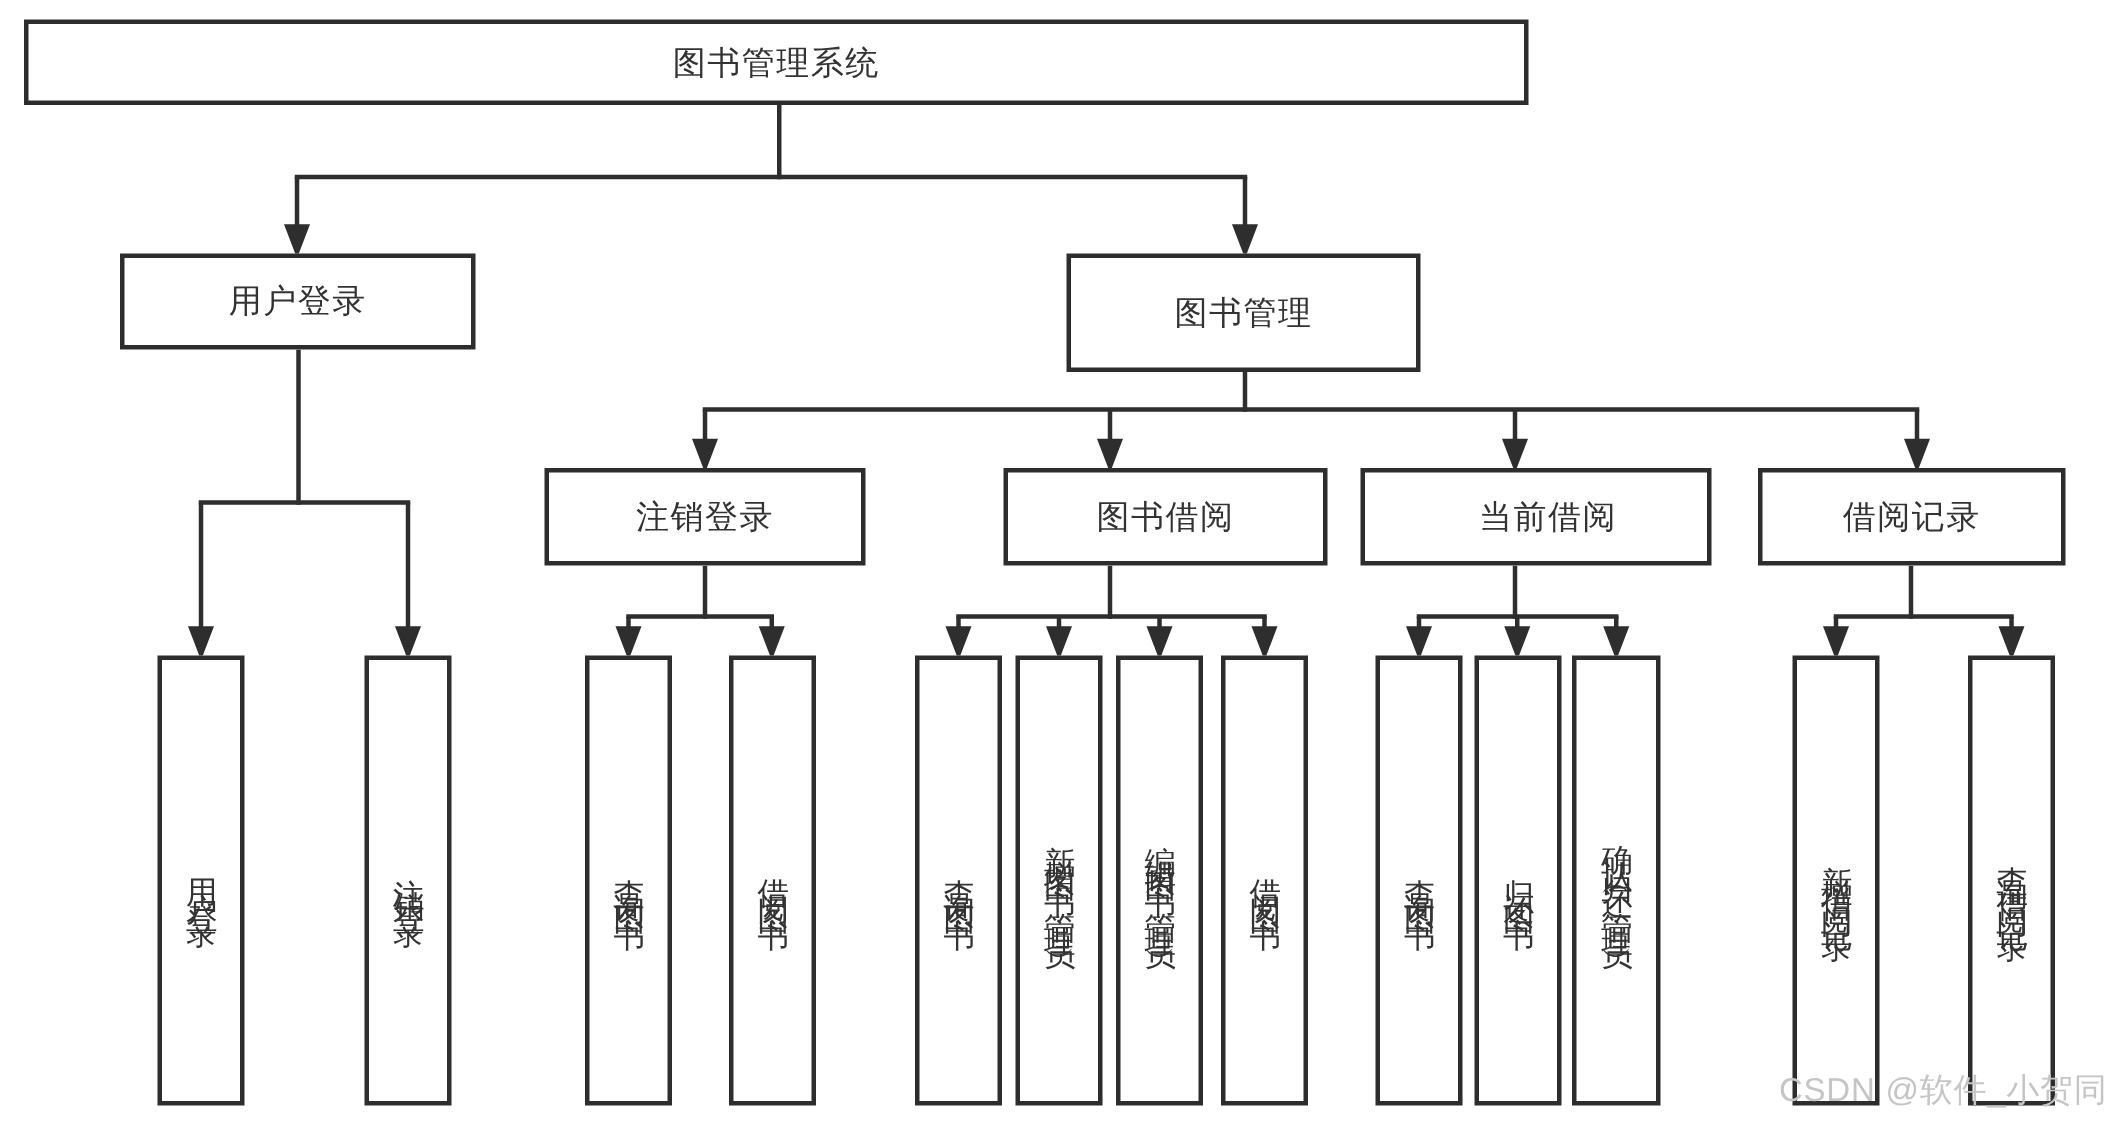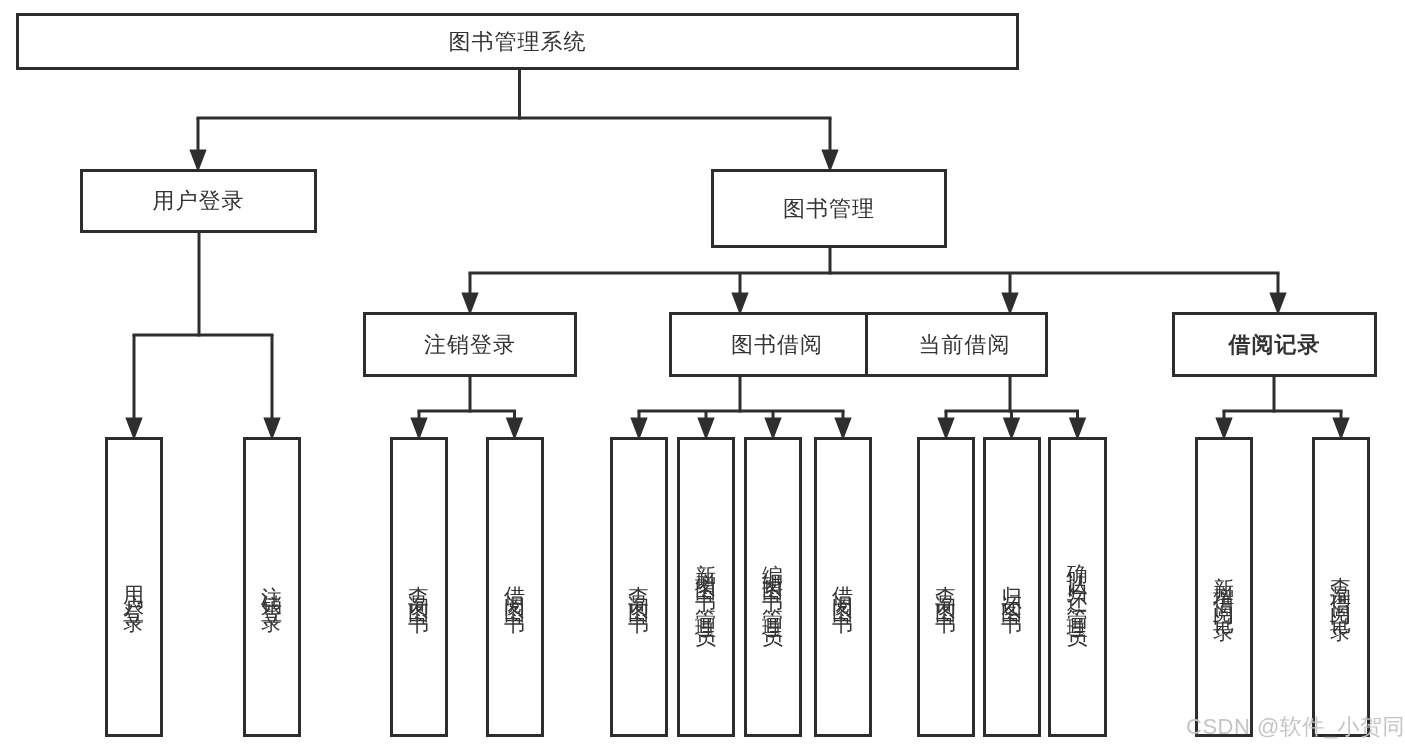--- a/index.html
+++ b/index.html
@@ -116,24 +116,24 @@
   <div class="box hbox" style="left:711px;top:169px;width:236px;height:79px;">
     <span>图书管理</span>
   </div>
 
   <div class="box hbox" style="left:363px;top:312px;width:214px;height:65px;">
     <span>注销登录</span>
   </div>
   <div class="box hbox" style="left:633px;top:312px;width:216px;height:65px;margin-left:36px;">
     <span>图书借阅</span>
   </div>
-  <div class="box hbox" style="left:865px;top:312px;width:183px;height:65px;padding-left:16px;">
+  <div class="box hbox" style="left:907px;top:312px;width:234px;height:65px;padding-left:16px;">
     <span>当前借阅</span>
   </div>
-  <div class="box hbox" style="left:1172px;top:312px;width:205px;height:65px;font-weight:bold;">
+  <div class="box hbox" style="left:1172px;top:312px;width:205px;height:65px;">
     <span>借阅记录</span>
   </div>
 
   <div class="box vbox" style="left:105px;">
     <span class="vtext">用户登录</span>
   </div>
   <div class="box vbox" style="left:243px;">
     <span class="vtext">注销登录</span>
   </div>
 

